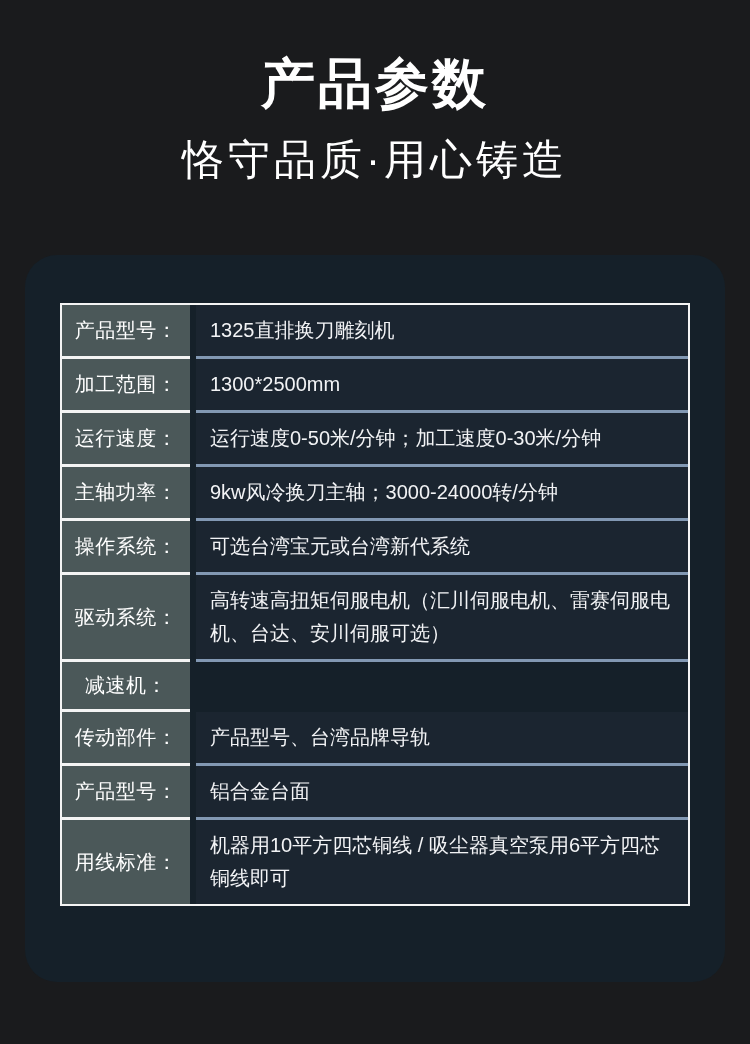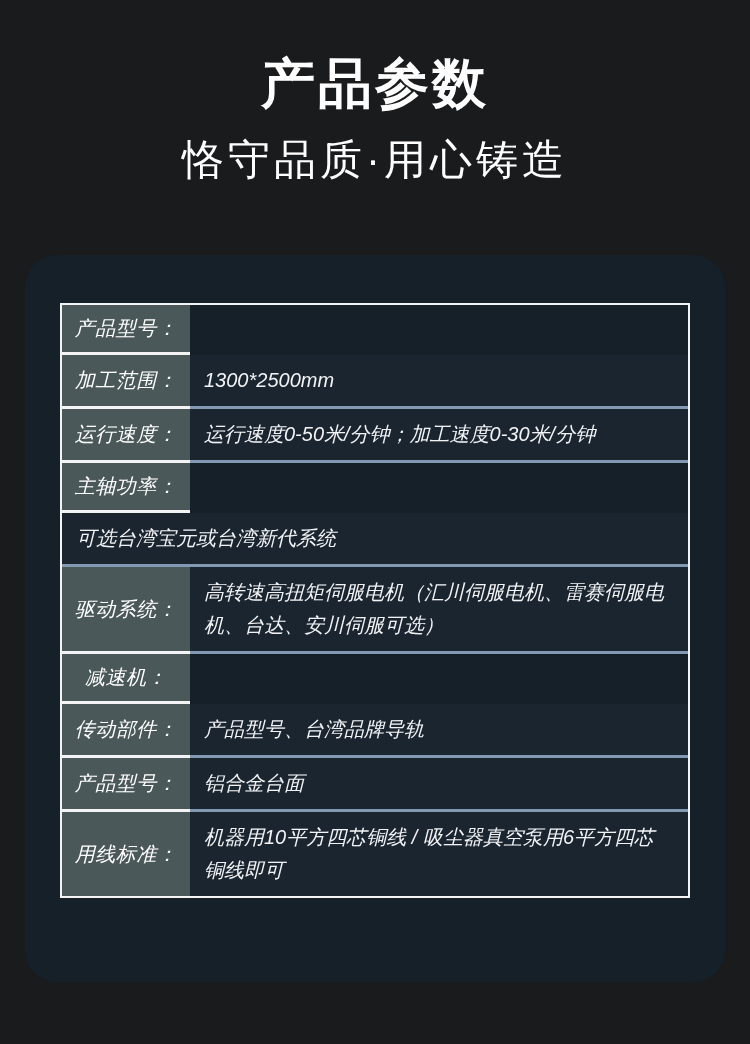--- a/index.html
+++ b/index.html
@@ -56,22 +56,21 @@
     left: 35px;
     top: 48px;
     width: 630px;
     border: 2px solid var(--table-border);
     background: var(--panel-bg);
     display: flex;
     flex-direction: column;
   }
   .row {
     display: flex;
-    column-gap: 0;
-    font-style: italic;
+    column-gap: 6px;
   }
   .cell {
     min-height: 50px;
     display: flex;
     align-items: center;
   }
   .cell.label {
     width: 128px;
     flex: 0 0 128px;
     justify-content: center;
@@ -100,33 +99,36 @@
 </head>
 <body>
 
 <div class="page">
   <div class="page-title">产品参数</div>
   <div class="page-subtitle">恪守品质·用心铸造</div>
   <div class="panel">
     <div class="spec-table">
         <div class="row">
           <div class="cell label">产品型号：</div>
+          <div class="cell value">1325直排换刀雕刻机</div>
         </div>
         <div class="row">
           <div class="cell label">加工范围：</div>
           <div class="cell value">1300*2500mm</div>
         </div>
         <div class="row">
           <div class="cell label">运行速度：</div>
           <div class="cell value">运行速度0-50米/分钟；加工速度0-30米/分钟</div>
         </div>
         <div class="row">
           <div class="cell label">主轴功率：</div>
+          <div class="cell value">9kw风冷换刀主轴；3000-24000转/分钟</div>
         </div>
         <div class="row">
+          <div class="cell label">操作系统：</div>
           <div class="cell value">可选台湾宝元或台湾新代系统</div>
         </div>
         <div class="row">
           <div class="cell label">驱动系统：</div>
           <div class="cell value">高转速高扭矩伺服电机（汇川伺服电机、雷赛伺服电机、台达、安川伺服可选）</div>
         </div>
         <div class="row">
           <div class="cell label">减速机：</div>
         </div>
         <div class="row">

